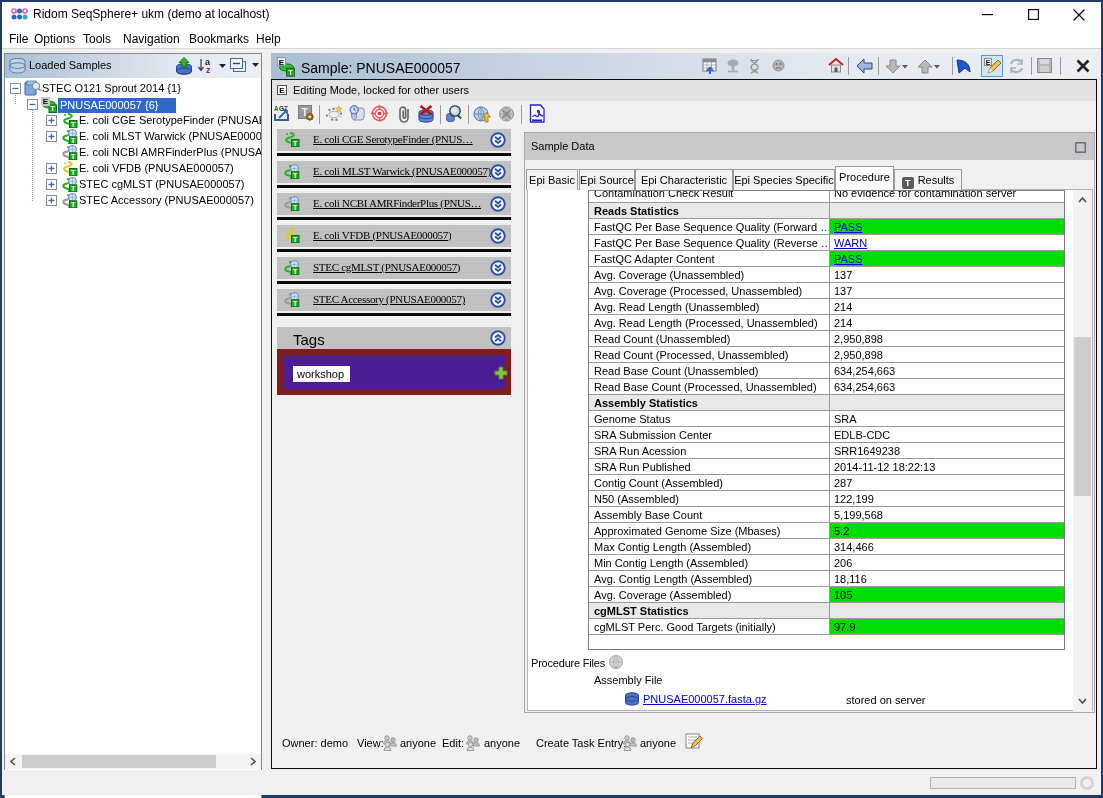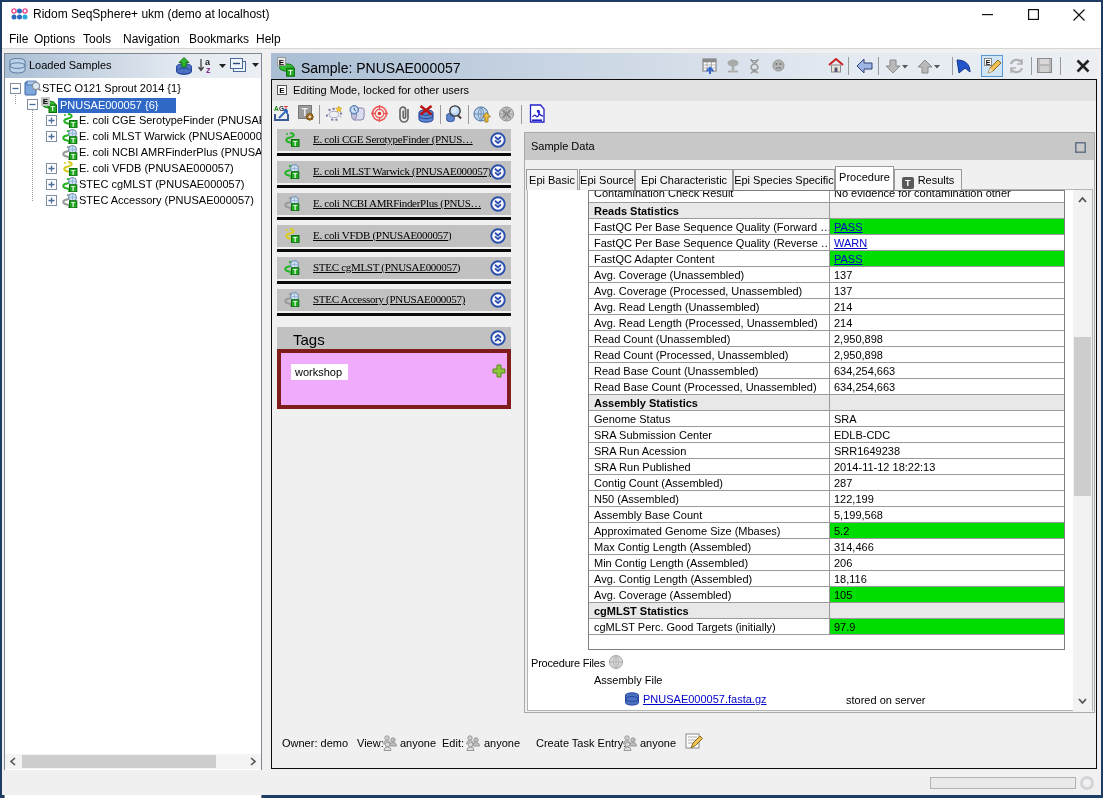--- a/index.html
+++ b/index.html
@@ -440,21 +440,21 @@
           </svg>
       </div>
       <div class="taskbar" style="top:233px"></div>
       <div class="taskhead" style="top:247px">
         <span class="abs" style="left:16px;top:4px;font-size:15px">Tags</span>
         <svg class="abs" style="left:213px;top:3px" width="16" height="16" viewBox="0 0 16 16">
             <circle cx="8" cy="8" r="6.7" fill="#fff" stroke="#2a4fae" stroke-width="1.9"></circle>
             <path d="M5 7.6 L8 5 L11 7.6 M5 11.2 L8 8.6 L11 11.2" fill="none" stroke="#2a4fae" stroke-width="1.9"></path>
           </svg>
       </div>
-      <div class="abs" style="left:5px;top:269px;width:234px;height:60px;border:4px solid #7f1d1d;background:#f0abfc">
+      <div class="abs" style="left:5px;top:269px;width:234px;height:46px;border:6px solid #7f1d1d;background:#4c1d95">
         <div class="abs" style="left:10px;top:11px;width:57px;height:16px;background:#fff;font-size:11px;padding:2px 0 0 4px">workshop</div>
         <svg class="abs" style="left:211px;top:11px" width="14" height="14" viewBox="0 0 14 14">
           <path d="M5 1 h4 v4 h4 v4 h-4 v4 h-4 v-4 h-4 v-4 h4 z" fill="#8cc63f" stroke="#5a8a1a" stroke-width="1"></path>
         </svg>
       </div>
     </div>
     <div id="sampledata" class="abs" style="left:252px;top:52px;width:571px;height:581px;border:1px solid #a9a9a9;background:#f0f0f0">
       <div class="abs" style="left:0;top:0;width:569px;height:27px;background:#c8c8c8">
         <span class="abs" style="left:6px;top:7px;font-size:11px">Sample Data</span>
         <svg class="abs" style="left:550px;top:9px" width="11" height="11" viewBox="0 0 11 11">
@@ -464,21 +464,21 @@
       <div class="abs" style="left:2px;top:56px;width:566px;height:522px;background:#fff;border:1px solid #b4b4b4"></div>
       <div class="tab" style="left:1px;width:52px">Epi Basic</div>
       <div class="tab" style="left:54px;width:56px">Epi Source</div>
       <div class="tab" style="left:110px;width:98px">Epi Characteristic</div>
       <div class="tab" style="left:208px;width:102px">Epi Species Specific</div>
       <div class="tab tabsel" style="left:310px;width:59px">Procedure</div>
       <div class="tab" style="left:369px;width:68px"><span class="tabicon">T</span>Results</div>
       <div id="dtable" class="abs" style="left:63px;top:57px;width:477px;height:460px;overflow:hidden;border:1px solid #7e7e7e;background:#fff">
       <div class="trow" style="top:-4px">
             <div class="tc1" style="padding-top:0">Contamination Check Result</div>
-            <div class="tc2" style="padding-top:0">No evidence for contamination other</div>
+            <div class="tc2" style="padding-top:0">No evidence for contamination server</div>
           </div>
       <div class="trow tsec" style="top:12px">
             <div class="tc1 tsecl">Reads Statistics</div>
             <div class="tc2"></div>
           </div>
       <div class="trow" style="top:28px">
             <div class="tc1">FastQC Per Base Sequence Quality (Forward …</div>
             <div class="tc2" style="background:#00dd00;"><span class="tlink">PASS</span></div>
           </div>
       <div class="trow" style="top:44px">

